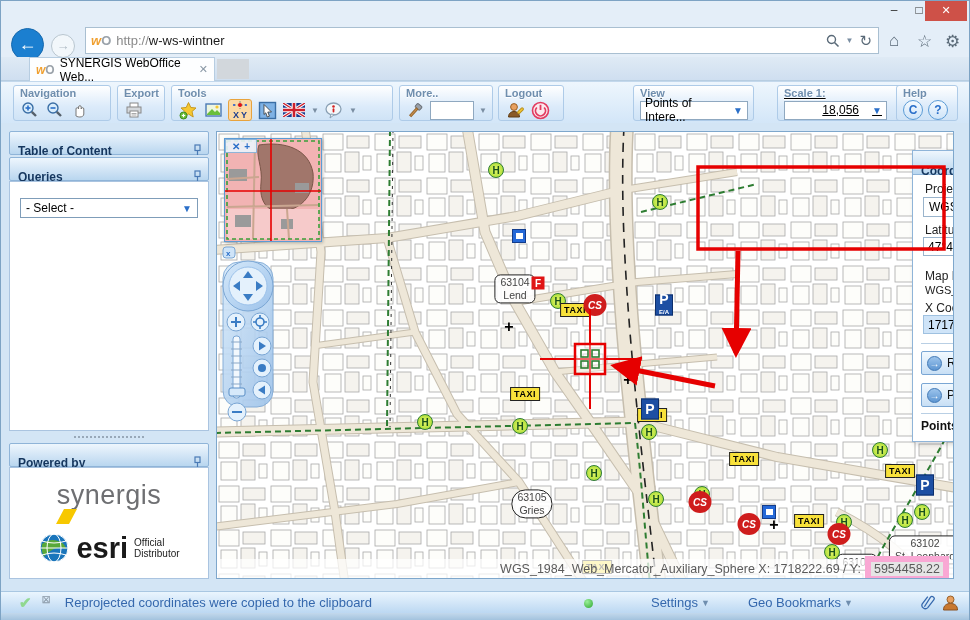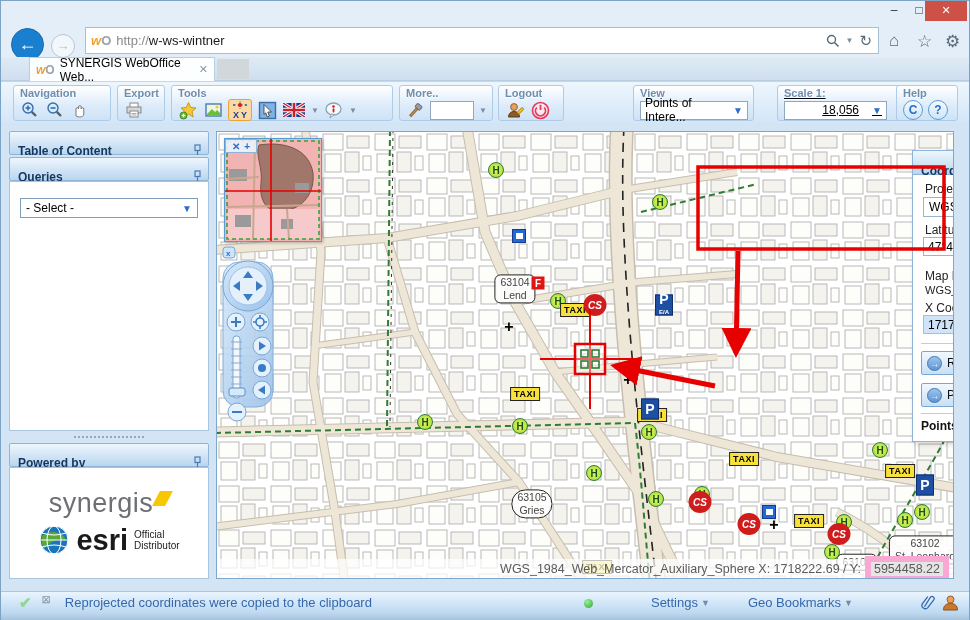--- a/index.html
+++ b/index.html
@@ -43,21 +43,21 @@
   
   #sidebar { position:absolute; left:8px; top:8px; width:200px; height:448px; display:flex; flex-direction:column; }
   .panel-hdr { height:24px; background:linear-gradient(#eef6fd,#b9d6ef); border:1px solid #8fb4d8; border-radius:2px; display:flex; align-items:center; font-size:12px; font-weight:bold; color:#15365e; padding:16px 6px 0 8px; }
   .panel-hdr .pin { margin-left:auto; }
   .gap2 { height:2px; }
   #queries-body { background:#fff; border:1px solid #aac4e0; flex:1; }
   .select-box { margin:16px 10px 0 10px; height:20px; border:1px solid #7f9db9; background:#fff; display:flex; align-items:center; font-size:12px; padding:0 5px; }
   #dots { height:12px; display:flex; align-items:center; justify-content:center; }
   #dots div { width:70px; border-top:2px dotted #98a8b8; }
   #powered-body { background:#fff; border:1px solid #aac4e0; height:112px; display:flex; flex-direction:column; align-items:center; justify-content:center; gap:8px; }
-  #synergis-logo { display:flex; align-items:flex-start; }
+  #synergis-logo { display:flex; align-items:flex-start;flex-direction:column; }
   #synergis-logo .txt { font-size:27px; color:#6e6f72; letter-spacing:.5px; line-height:26px; }
   #synergis-logo .slash { width:13px; height:15px; background:#f7c800; transform:skewX(-28deg); margin-left:3px; margin-top:1px; }
   #esri-logo { display:flex; align-items:center; gap:6px; }
   #esri-logo .esri-txt { font-size:29px; font-weight:bold; color:#1a1a1a; line-height:26px; }
   #esri-logo .esri-sub { font-size:10px; color:#222; line-height:11px; }
 
   
   #map { position:absolute; left:215px; top:8px; width:738px; height:448px; border:1px solid #7ea7cc; background:#fff; overflow:hidden; }
   #map-svg { position:absolute; left:0; top:0; }
   .mk { position:absolute; transform:translate(-50%,-50%); display:flex; flex-direction:column; align-items:center; justify-content:center; z-index:12; }

